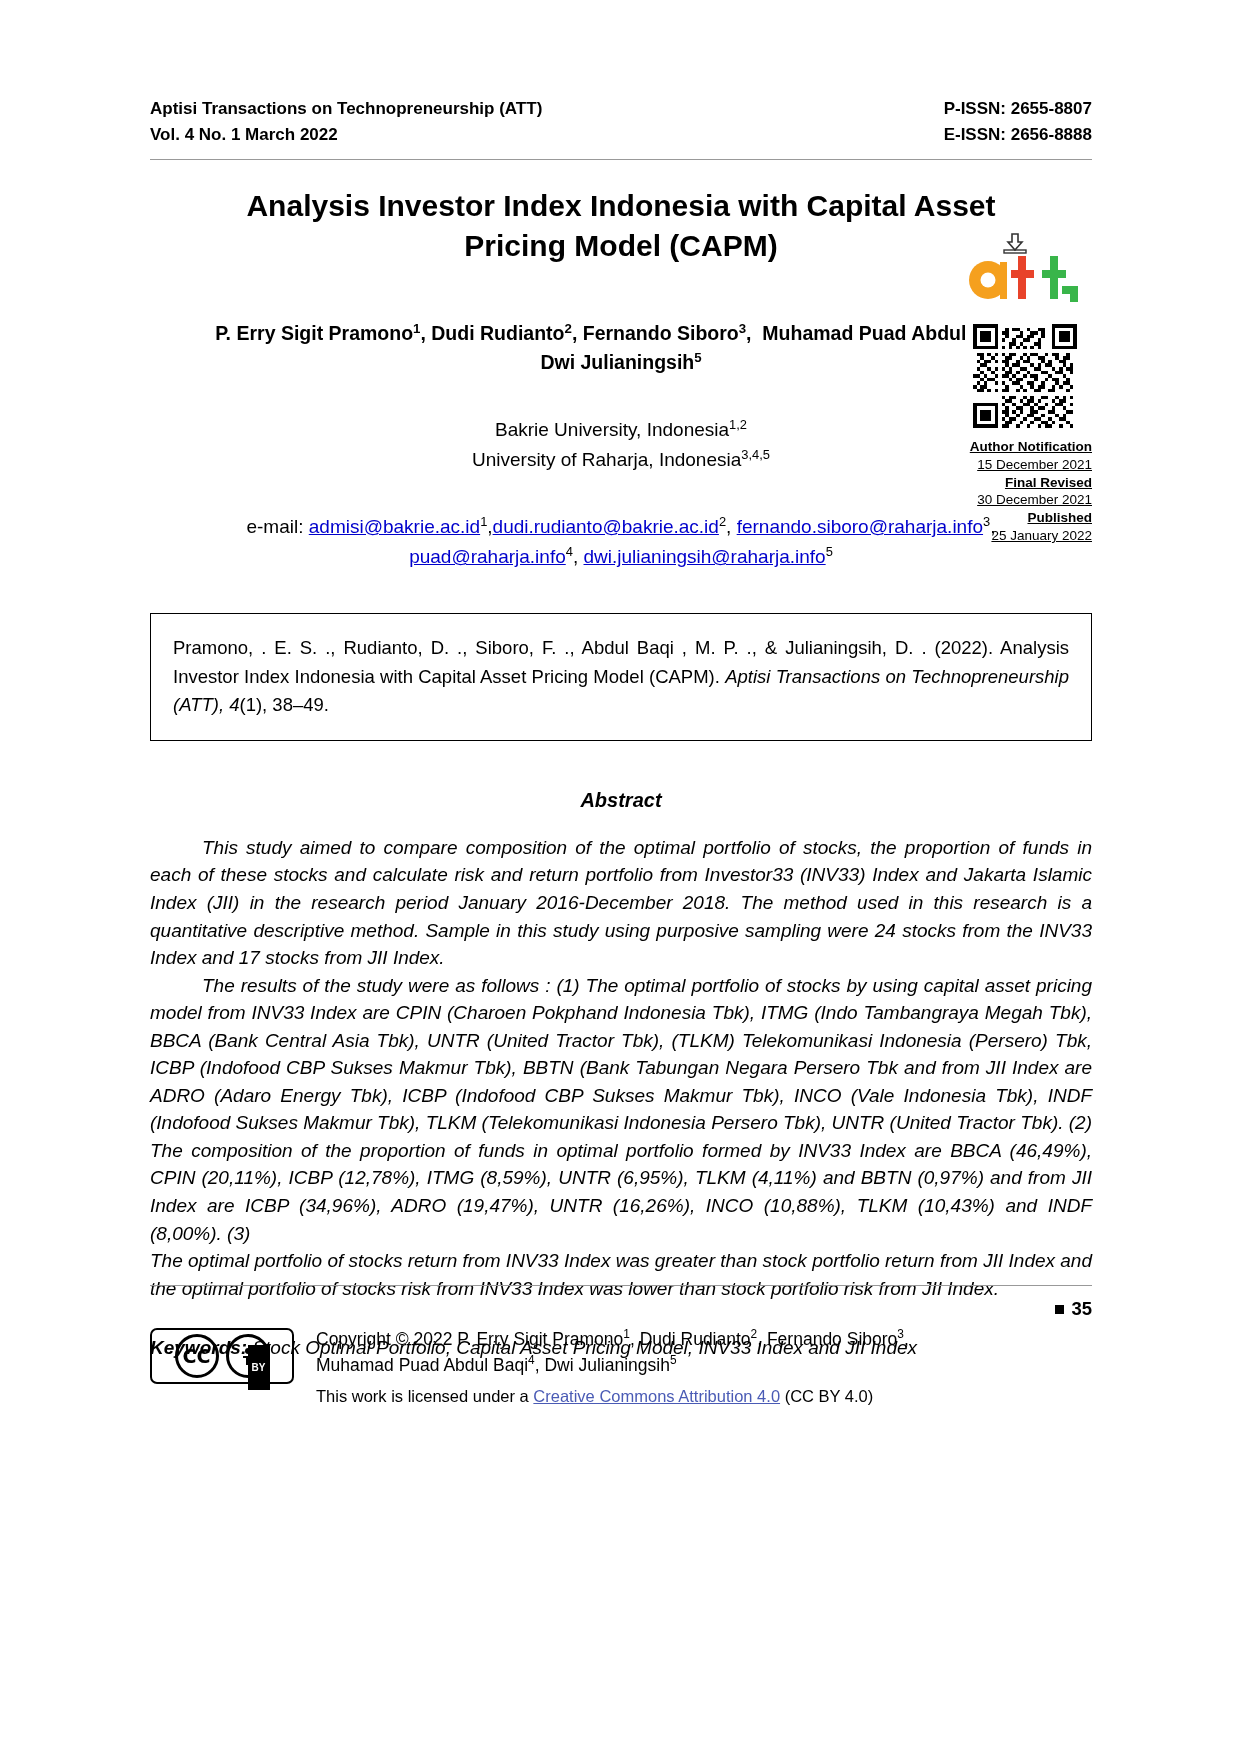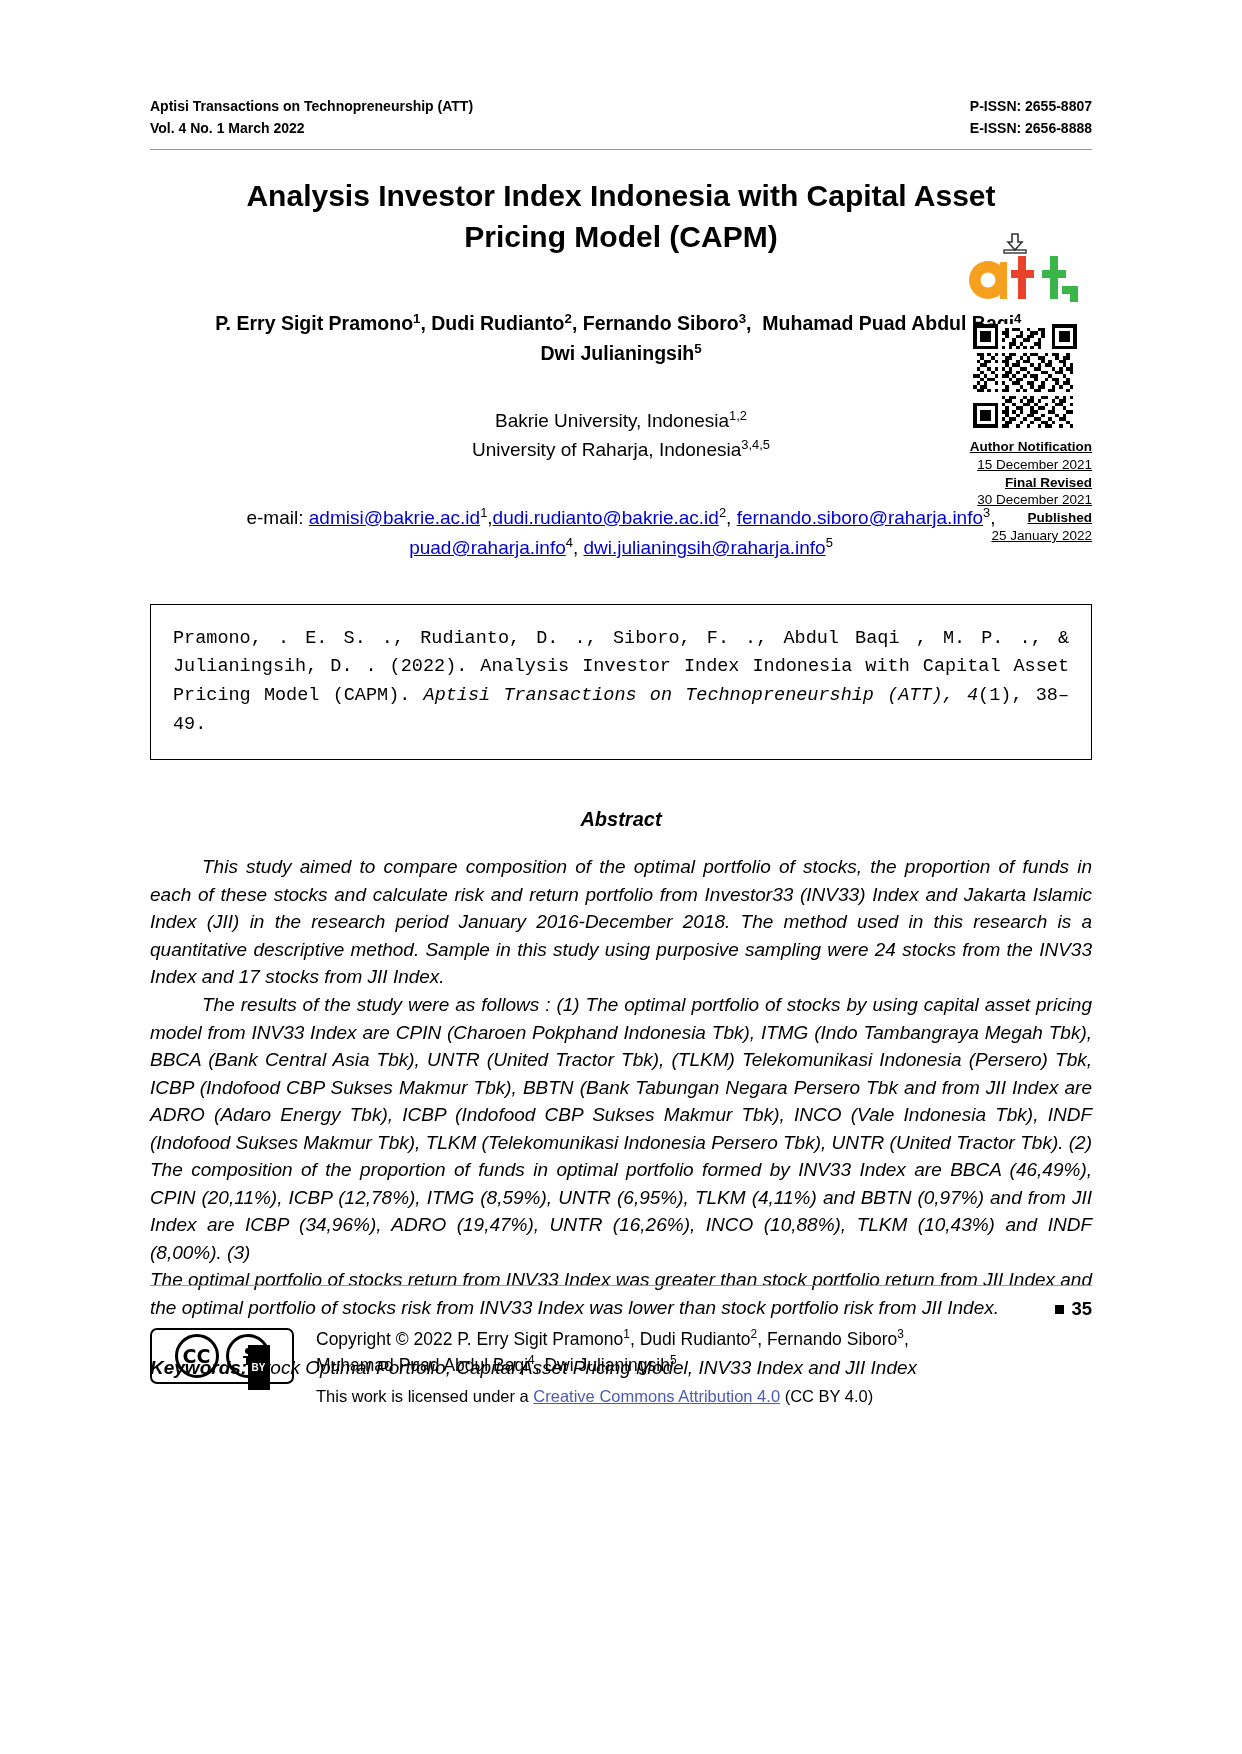--- a/index.html
+++ b/index.html
@@ -21,21 +21,21 @@
     box-sizing: border-box;
     padding: 96px 150px 0 150px;
   }
 
   
   .journal-header {
     display: flex;
     justify-content: space-between;
     align-items: flex-start;
     font-weight: bold;
-    font-size: 14px;
+    font-size: 17px;
     line-height: 1.55;
     gap: 23px;
   }
   .journal-header .left div,
   .journal-header .right div {
     white-space: nowrap;
   }
   .journal-header .right {
     text-align: right;
   }
@@ -87,21 +87,20 @@
   }
 
   
   .citation-box {
     margin-top: 40px;
     border: 1.5px solid #000000;
     padding: 20px 22px 20px 22px;
     font-size: 18.5px;
     line-height: 1.55;
     text-align: justify;
-    font-family: Liberation Mono, monospace;
   }
   .citation-box .cite-text { margin: 0; }
   .citation-box .doi-line {
     margin: 22px 0 0 0;
     font-size: 18.5px;
   }
   .citation-box .doi-label { font-weight: bold; }
   .citation-box .doi-line a {
     color: #0000cc;
     text-decoration: underline;

